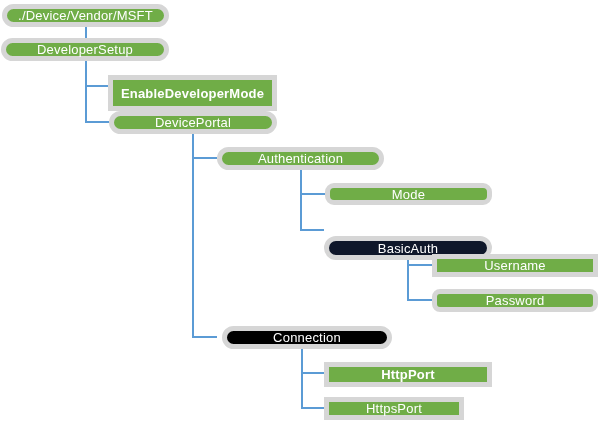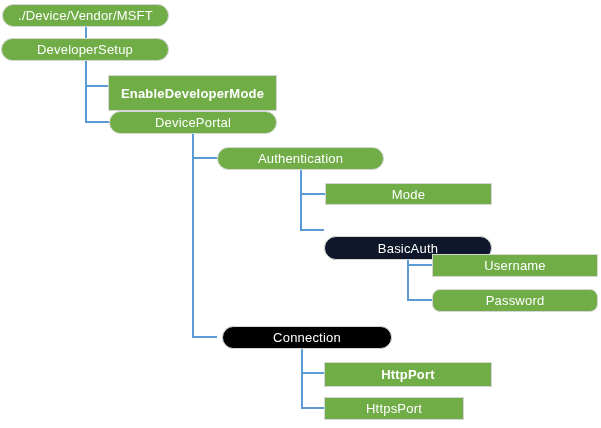--- a/index.html
+++ b/index.html
@@ -12,21 +12,21 @@
     position: relative;
     width: 601px;
     height: 428px;
     background: #FFFFFF;
     overflow: hidden;
   }
   .node {
     position: absolute;
     box-sizing: border-box;
     background: #70AD47;
-    border: 1px solid #a16207;
+    border: 5px solid #a16207;
     color: #FFFFFF;
     font-size: 13px;
     text-align: center;
     display: flex;
     align-items: center;
     justify-content: center;
     white-space: nowrap;
     letter-spacing: 0.2px;
   }
   .node.pill { border-radius: 12px; }
@@ -54,20 +54,20 @@
     <div class="seg" style="left: 407px; top: 264px; width: 25px; height: 2px; background: rgb(91, 155, 213);"></div>
     <div class="seg" style="left: 407px; top: 299px; width: 25px; height: 2px; background: rgb(91, 155, 213);"></div>
     <div class="seg" style="left: 301px; top: 349px; width: 2px; height: 60px; background: rgb(91, 155, 213);"></div>
     <div class="seg" style="left: 301px; top: 372px; width: 23px; height: 2px; background: rgb(91, 155, 213);"></div>
     <div class="seg" style="left: 301px; top: 407px; width: 23px; height: 2px; background: rgb(91, 155, 213);"></div>
     <div class="node pill" style="left: 2px; top: 4px; width: 167px; height: 23px; background: rgb(112, 173, 71); border-color: rgb(214, 214, 214); color: rgb(255, 255, 255);">./Device/Vendor/MSFT</div>
     <div class="node pill" style="left: 1px; top: 38px; width: 168px; height: 23px; background: rgb(112, 173, 71); border-color: rgb(214, 214, 214); color: rgb(255, 255, 255);">DeveloperSetup</div>
     <div class="node rect" style="left: 108px; top: 75px; width: 169px; height: 36px; background: rgb(112, 173, 71); border-color: rgb(214, 214, 214); color: rgb(255, 255, 255); font-weight: bold;">EnableDeveloperMode</div>
     <div class="node pill" style="left: 109px; top: 111px; width: 168px; height: 23px; background: rgb(112, 173, 71); border-color: rgb(214, 214, 214); color: rgb(255, 255, 255);">DevicePortal</div>
     <div class="node pill" style="left: 217px; top: 147px; width: 167px; height: 23px; background: rgb(112, 173, 71); border-color: rgb(214, 214, 214); color: rgb(255, 255, 255);">Authentication</div>
-    <div class="node rect" style="left: 325px; top: 183px; width: 167px; height: 22px; background: rgb(112, 173, 71); border-color: rgb(214, 214, 214); color: rgb(255, 255, 255);">Mode</div>
+    <div class="node rect" style="left: 325px; top: 183px; width: 167px; height: 22px; background: rgb(112, 173, 71); border-color: rgb(214, 214, 214); color: rgb(255, 255, 255); border-radius: 9px;">Mode</div>
     <div class="node pill" style="left: 324px; top: 236px; width: 168px; height: 24px; background: #0f172a; border-color: rgb(214, 214, 214); color: rgb(255, 255, 255);">BasicAuth</div>
     <div class="node rect" style="left: 432px; top: 254px; width: 166px; height: 23px; background: rgb(112, 173, 71); border-color: rgb(214, 214, 214); color: rgb(255, 255, 255);">Username</div>
     <div class="node rect" style="left: 432px; top: 289px; width: 166px; height: 23px; background: rgb(112, 173, 71); border-color: rgb(214, 214, 214); color: rgb(255, 255, 255); border-radius: 8px;">Password</div>
     <div class="node pill" style="left: 222px; top: 326px; width: 170px; height: 23px; background: #000000; border-color: rgb(214, 214, 214); color: rgb(255, 255, 255);">Connection</div>
     <div class="node rect" style="left: 324px; top: 362px; width: 168px; height: 25px; background: rgb(112, 173, 71); border-color: rgb(214, 214, 214); color: rgb(255, 255, 255); font-weight: bold;">HttpPort</div>
     <div class="node rect" style="left: 324px; top: 397px; width: 140px; height: 23px; background: rgb(112, 173, 71); border-color: rgb(214, 214, 214); color: rgb(255, 255, 255);">HttpsPort</div>
   </div>
 
 </body></html>

